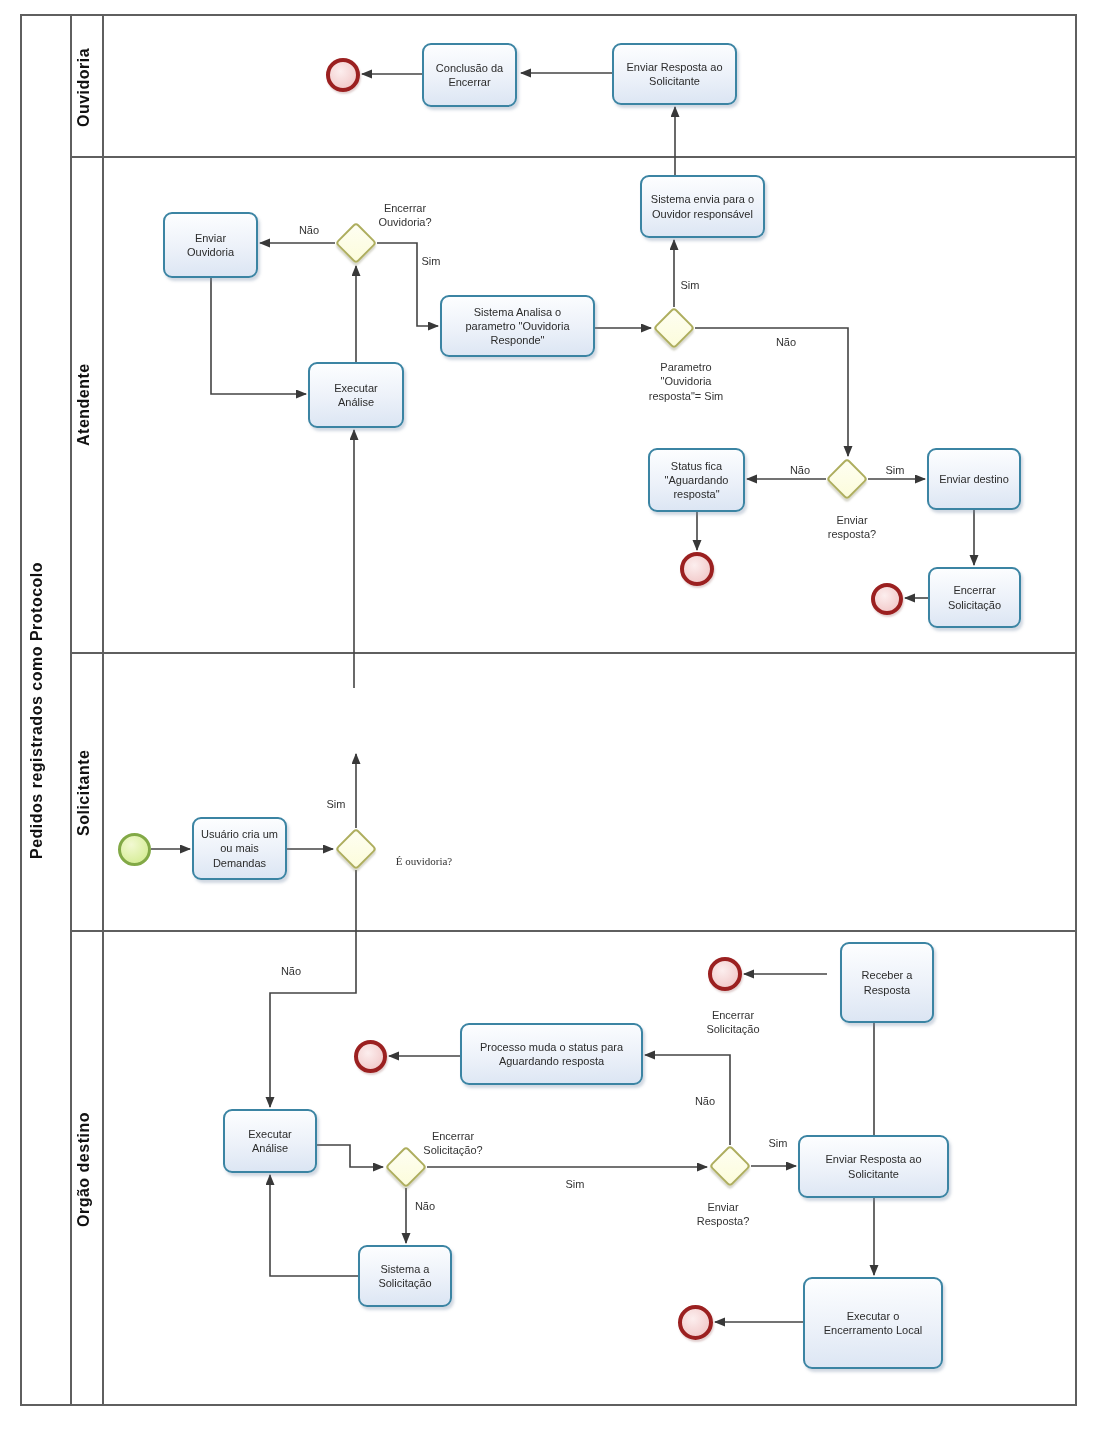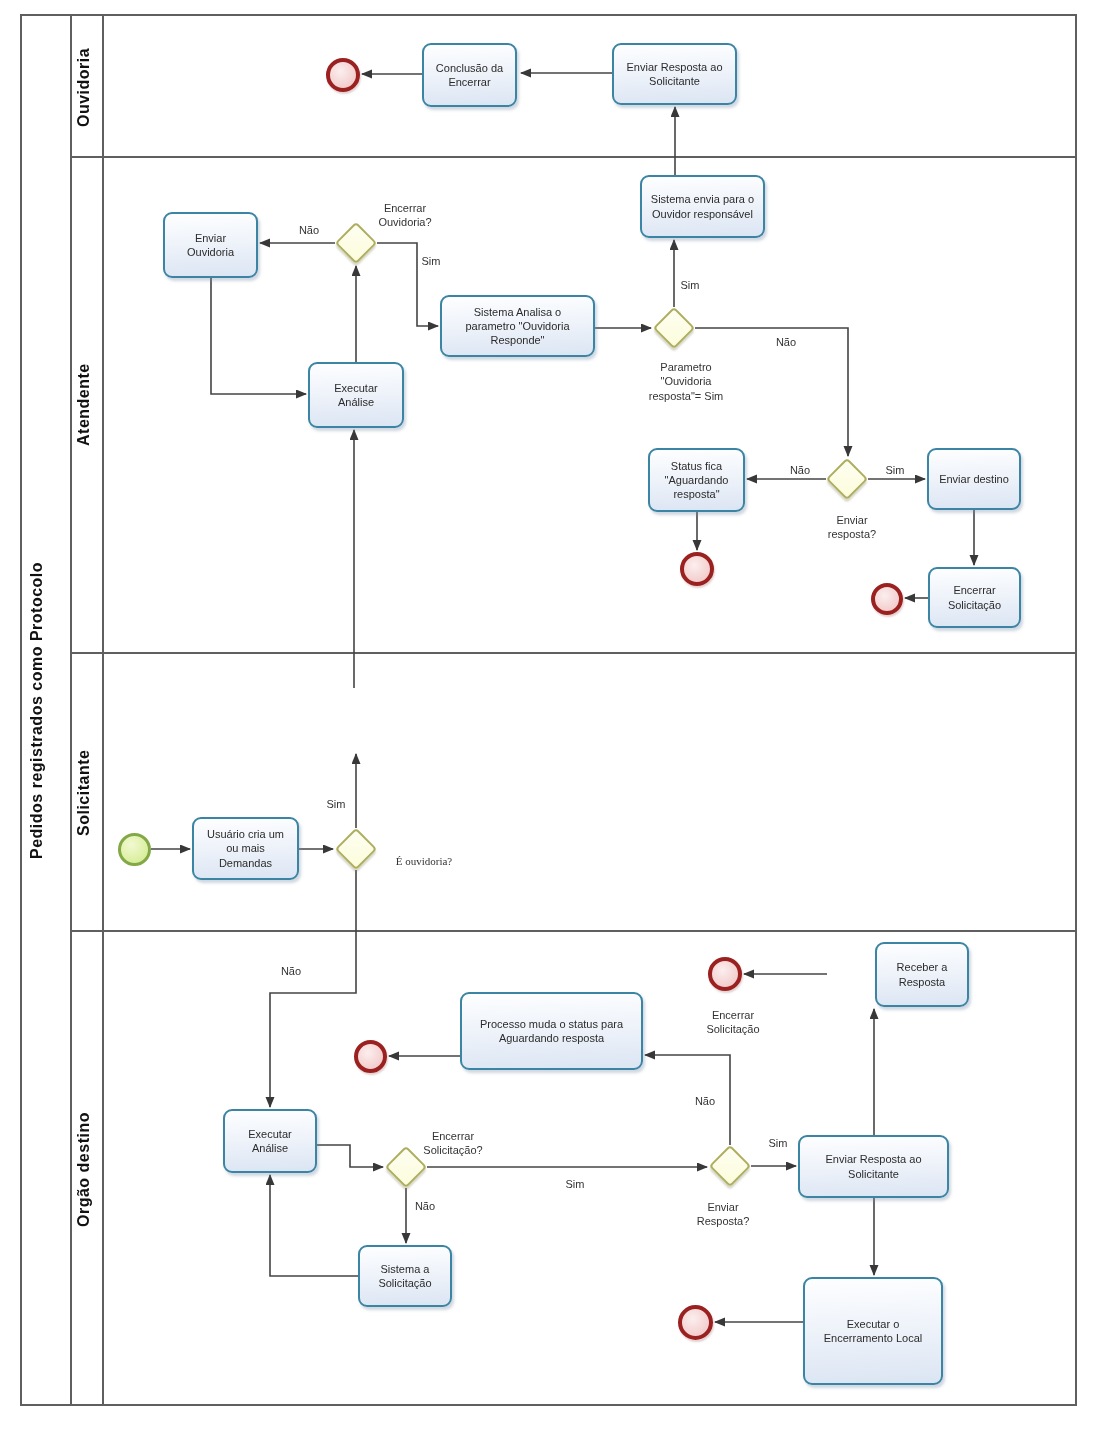--- a/index.html
+++ b/index.html
@@ -112,39 +112,39 @@
     </div>
   <div class="task" style="left:648px;top:448px;width:97px;height:64px;">
       <span>Status fica "Aguardando resposta"</span>
     </div>
   <div class="task" style="left:927px;top:448px;width:94px;height:62px;">
       <span>Enviar destino</span>
     </div>
   <div class="task" style="left:928px;top:567px;width:93px;height:61px;">
       <span>Encerrar Solicitação</span>
     </div>
-  <div class="task" style="left:192px;top:817px;width:107px;height:63px;">
+  <div class="task" style="left:192px;top:817px;width:95px;height:63px;">
       <span>Usuário cria um ou mais Demandas</span>
     </div>
-  <div class="task" style="left:460px;top:992px;width:183px;height:78px;">
+  <div class="task" style="left:460px;top:1023px;width:183px;height:62px;">
       <span>Processo muda o status para Aguardando resposta</span>
     </div>
   <div class="task" style="left:223px;top:1109px;width:94px;height:64px;">
       <span>Executar Análise</span>
     </div>
   <div class="task" style="left:358px;top:1245px;width:94px;height:62px;">
       <span>Sistema a Solicitação</span>
     </div>
   <div class="task" style="left:798px;top:1135px;width:151px;height:63px;">
       <span>Enviar Resposta ao Solicitante</span>
     </div>
-  <div class="task" style="left:875px;top:942px;width:94px;height:65px;">
+  <div class="task" style="left:840px;top:942px;width:94px;height:81px;">
       <span>Receber a Resposta</span>
     </div>
-  <div class="task" style="left:803px;top:1277px;width:140px;height:108px;align-items:center;">
+  <div class="task" style="left:803px;top:1277px;width:140px;height:92px;align-items:center;">
       <span>Executar o Encerramento Local</span>
     </div>
 
   <div class="gateway" style="left:341px;top:228px;"></div>
   <div class="gateway" style="left:659px;top:313px;"></div>
   <div class="gateway" style="left:832px;top:464px;"></div>
   <div class="gateway" style="left:341px;top:834px;"></div>
   <div class="gateway" style="left:391px;top:1152px;"></div>
   <div class="gateway" style="left:715px;top:1151px;"></div>
 

